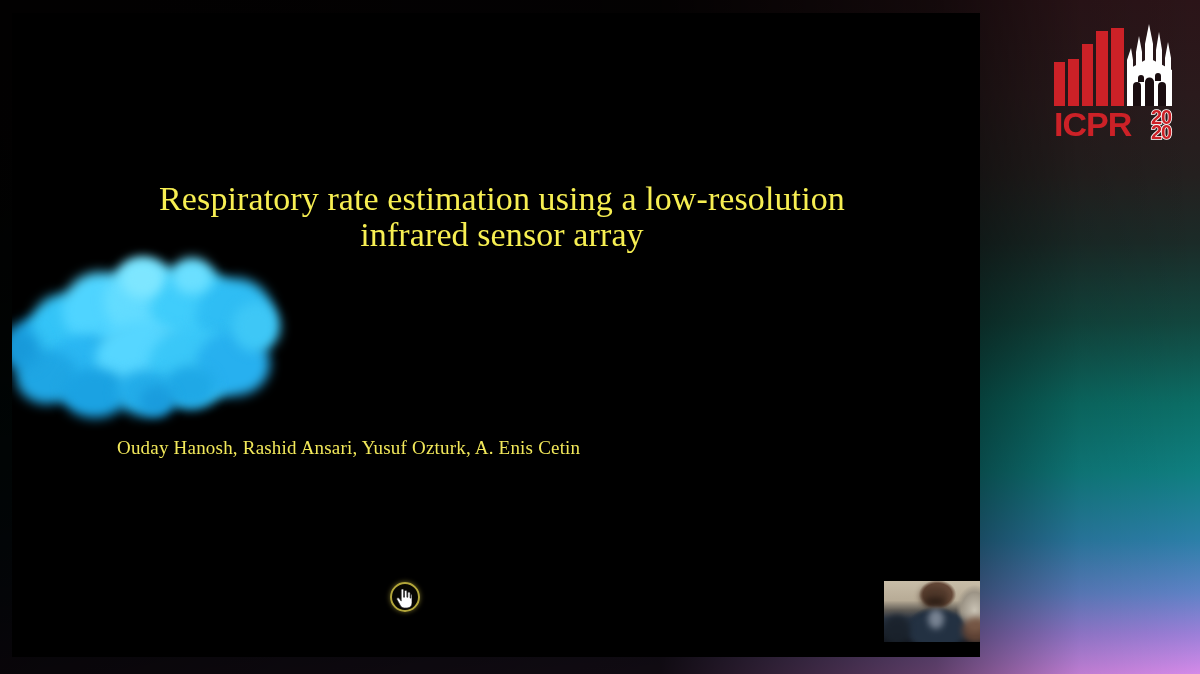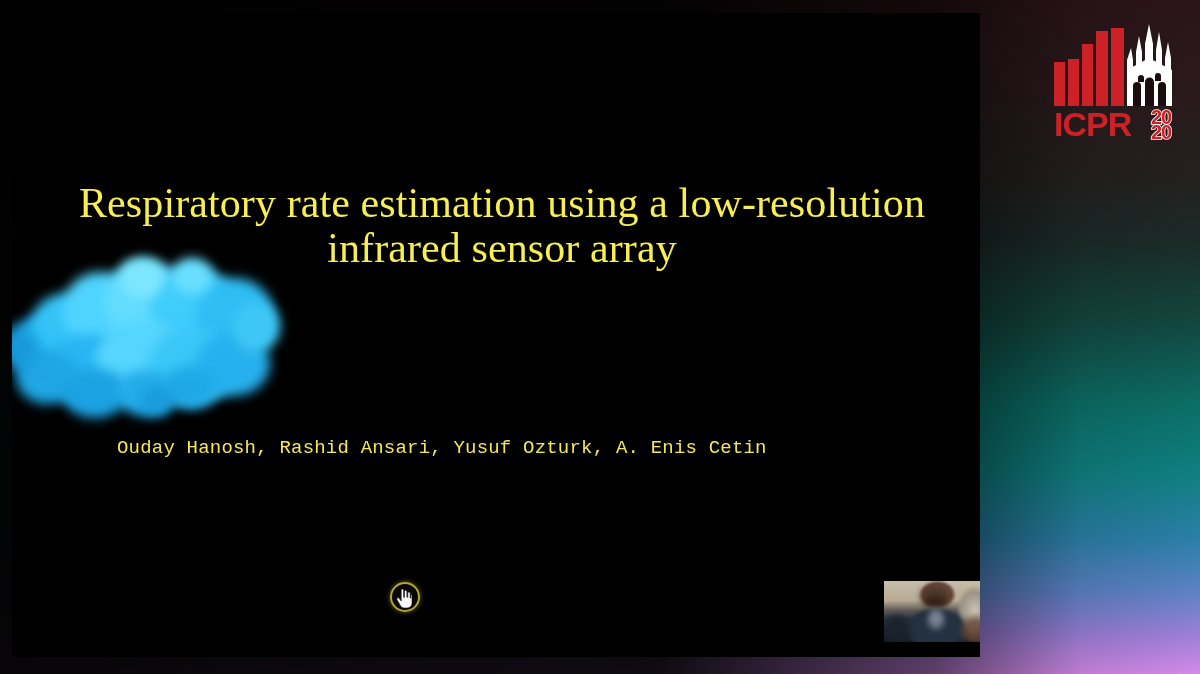--- a/index.html
+++ b/index.html
@@ -81,31 +81,31 @@
   }
 
   
   #slide-title {
     position: absolute;
     left: 60px;
     top: 168px;
     width: 860px;
     text-align: center;
     font-family: "Liberation Serif", "DejaVu Serif", serif;
-    font-size: 42px;
+    font-size: 34px;
     line-height: 1.06;
     color: #f7ef52;
     letter-spacing: 0.1px;
     white-space: pre-line;
   }
   #slide-authors {
     position: absolute;
     left: 105px;
     top: 424px;
-    font-family: Liberation Mono, monospace;
+    font-family: Liberation Serif, serif;
     font-size: 19px;
     color: #f2e85a;
     letter-spacing: 0.2px;
   }
 
   
   #presenter-webcam {
     position: absolute;
     left: 872px;
     top: 568px;

